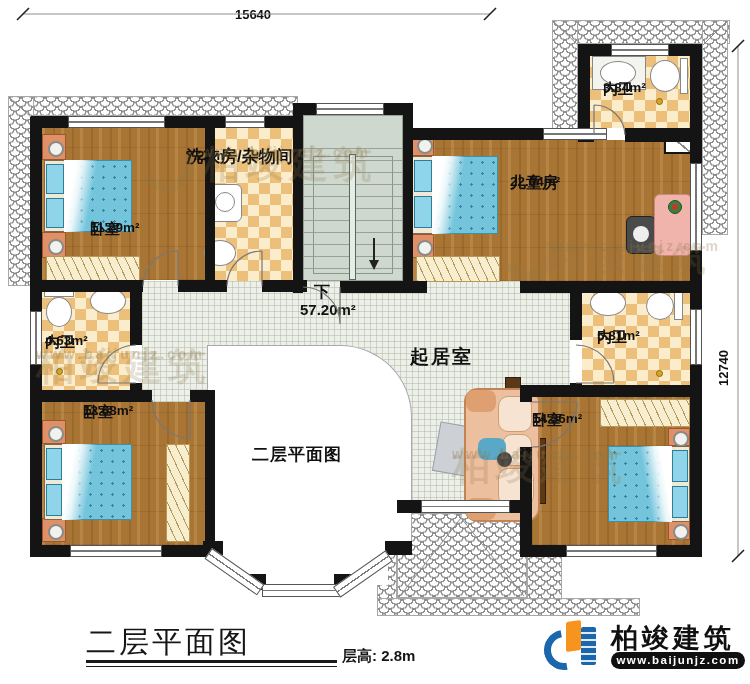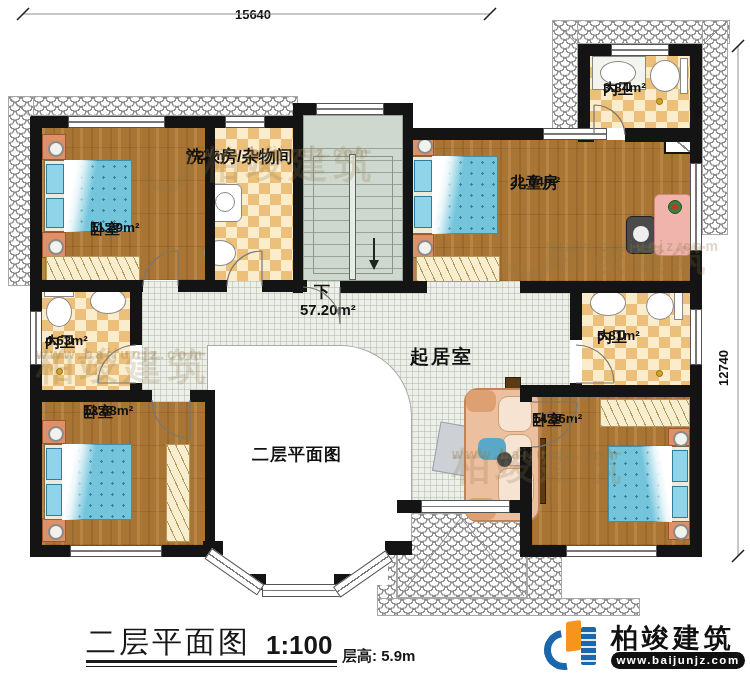--- a/index.html
+++ b/index.html
@@ -333,24 +333,23 @@
     <g stroke="#8a8a8a" stroke-width="1" fill="none">
       <path d="M400,596 L461,518 M524,596 L461,518 M461,518 L461,513"></path>
       <path d="M10,98 L31,117"></path>
       <path d="M553,21 L578,45 M727,21 L703,45"></path>
     </g>
   </svg>
 
   <div class="tb-title" style="left:86px;top:622px;">二层平面图</div>
   <div class="tb-line" style="left:86px;top:660px;width:251px;height:3px;"></div>
   <div class="tb-line" style="left:86px;top:666px;width:251px;height:1px;"></div>
-  <div class="tb-scale" style="left:266px;top:630px;">1:100</div>
   <div class="tb-row" style="left:342px;top:647px;">
     <span style="position:static;">层高:</span>
-    <span style="position:static;">5.9m</span>
+    <span style="position:static;">2.8m</span>
   </div>
 
   <div class="larc" style="left:544px;top:630px;"></div>
   <div class="lorange" style="left:566px;top:621px;width:15px;height:30px;"></div>
   <div class="lblue" style="left:581px;top:627px;width:15px;height:38px;"></div>
   <div class="logo-text" style="left:611px;top:620px;">柏竣建筑</div>
   <div class="logo-banner" style="left:611px;top:652px;width:134px;height:17px;">www.baijunjz.com</div>
 
 </div>
 

